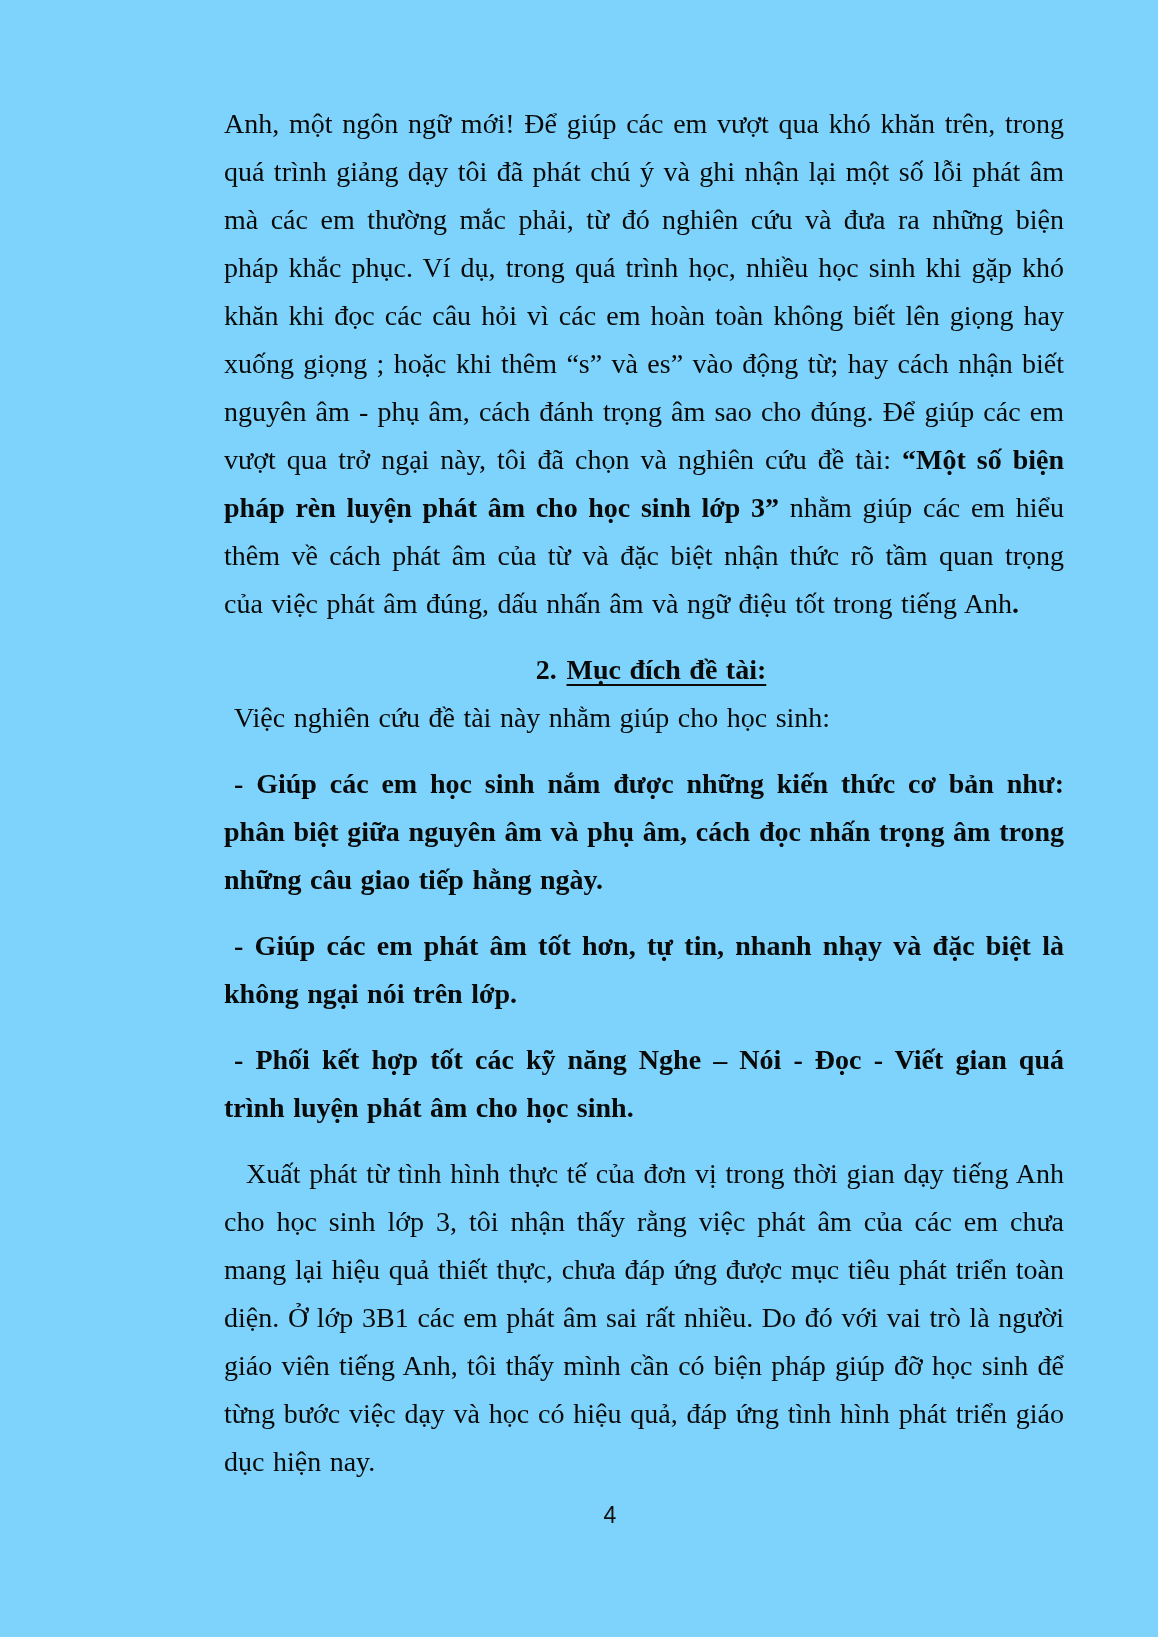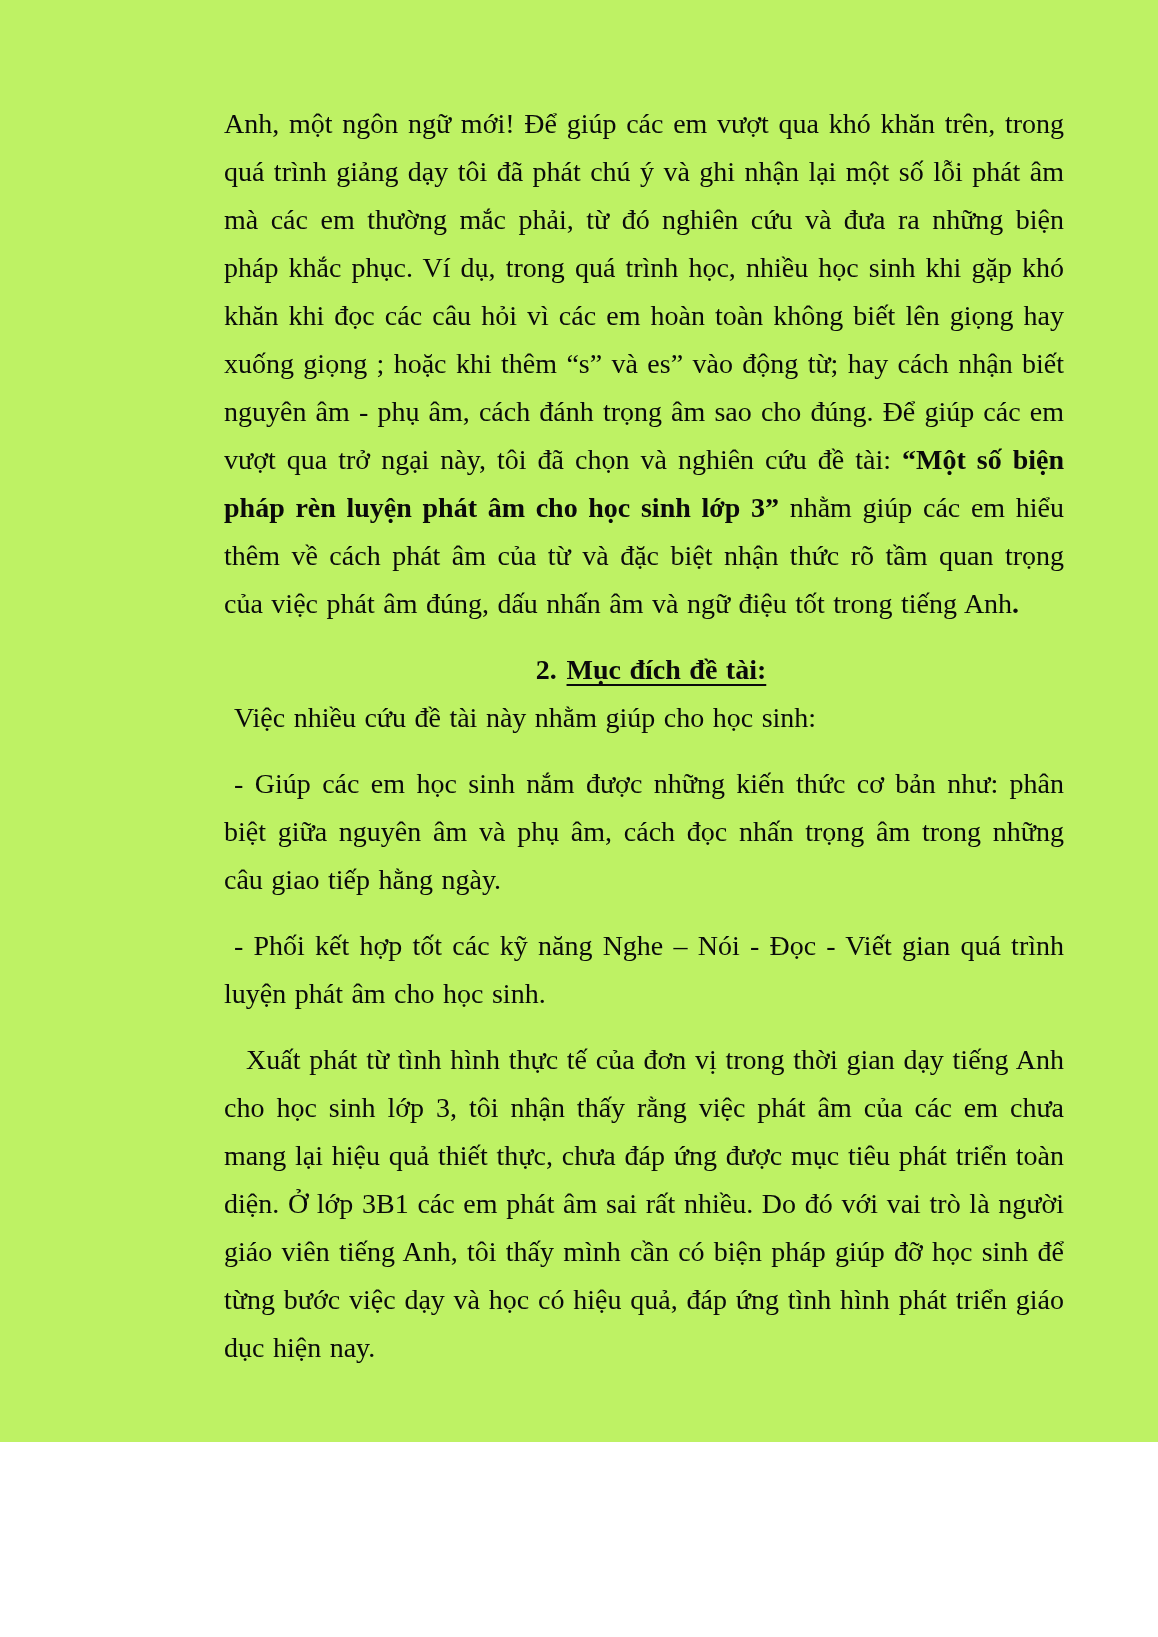--- a/index.html
+++ b/index.html
@@ -3,22 +3,22 @@
 <meta charset="utf-8">
 <style>
   html, body {
     margin: 0;
     padding: 0;
     background: #ffffff;
   }
   .page {
     position: relative;
     width: 1158px;
-    height: 1442px;
-    background: #bef264;
+    height: 1637px;
+    background: #7dd3fc;
     color: #0a0a0a;
     font-family: "Liberation Serif", "DejaVu Serif", serif;
     overflow: hidden;
   }
   .content {
     position: absolute;
     left: 224px;
     top: 100px;
     width: 840px;
     font-size: 28px;
@@ -39,21 +39,21 @@
     text-align: center;
     padding-left: 14px;
   }
   .heading .num { padding-right: 0.35em; }
   .heading .title {
     text-decoration: underline;
     text-decoration-thickness: 2px;
     text-underline-offset: 5px;
   }
   .lead-indent   { text-indent: 10px; }
-  .bullet-indent { text-indent: 10px; }
+  .bullet-indent { text-indent: 10px; font-weight: bold; }
   .body-indent   { text-indent: 22px; }
   .page-number {
     position: absolute;
     top: 1502px;
     left: 190px;
     width: 840px;
     text-align: center;
     font-family: "Liberation Sans", "DejaVu Sans", sans-serif;
     font-size: 23px;
     color: #111;
@@ -62,24 +62,25 @@
 </head>
 <body>
 
 <div class="page">
   <div class="content">
 
     <p class="para"><span>Anh, một ngôn ngữ mới! Để giúp các em vượt qua khó khăn trên, trong quá trình giảng dạy tôi đã phát chú ý và ghi nhận lại một số lỗi phát âm mà các em thường mắc phải, từ đó nghiên cứu và đưa ra những biện pháp khắc phục. Ví dụ, trong quá trình học, nhiều học sinh khi gặp khó khăn khi đọc các câu hỏi vì các em hoàn toàn không biết lên giọng hay xuống giọng ; hoặc khi thêm “s” và es” vào động từ; hay cách nhận biết nguyên âm - phụ âm, cách đánh trọng âm sao cho đúng. Để giúp các em vượt qua trở ngại này, tôi đã chọn và nghiên cứu đề tài: </span><span class="bold">“Một số biện pháp rèn luyện phát âm cho học sinh lớp 3”</span><span> nhằm giúp các em hiểu thêm về cách phát âm của từ và đặc biệt nhận thức rõ tầm quan trọng của việc phát âm đúng, dấu nhấn âm và ngữ điệu tốt trong tiếng Anh</span><span class="bold">.</span></p>
 
     <p class="heading para-tight"><span class="num">2.</span><span class="title">Mục đích đề tài:</span></p>
 
-    <p class="para lead-indent">Việc nhiều cứu đề tài này nhằm giúp cho học sinh:</p>
+    <p class="para lead-indent">Việc nghiên cứu đề tài này nhằm giúp cho học sinh:</p>
 
     <p class="para bullet-indent">- Giúp các em học sinh nắm được những kiến thức cơ bản như: phân biệt giữa nguyên âm và phụ âm, cách đọc nhấn trọng âm trong những câu giao tiếp hằng ngày.</p>
 
+    <p class="para bullet-indent">- Giúp các em phát âm tốt hơn, tự tin, nhanh nhạy và đặc biệt là không ngại nói trên lớp.</p>
 
     <p class="para bullet-indent">- Phối kết hợp tốt các kỹ năng Nghe – Nói - Đọc - Viết gian quá trình luyện phát âm cho học sinh.</p>
 
 
     <p class="para-tight body-indent">Xuất phát từ tình hình thực tế của đơn vị trong thời gian dạy tiếng Anh cho học sinh lớp 3, tôi nhận thấy rằng việc phát âm của các em chưa mang lại hiệu quả thiết thực, chưa đáp ứng được mục tiêu phát triển toàn diện. Ở lớp 3B1 các em phát âm sai rất nhiều. Do đó với vai trò là người giáo viên tiếng Anh, tôi thấy mình cần có biện pháp giúp đỡ học sinh để từng bước việc dạy và học có hiệu quả, đáp ứng tình hình phát triển giáo dục hiện nay.</p>
 
   </div>
 
   <div class="page-number">4</div>
 </div>

